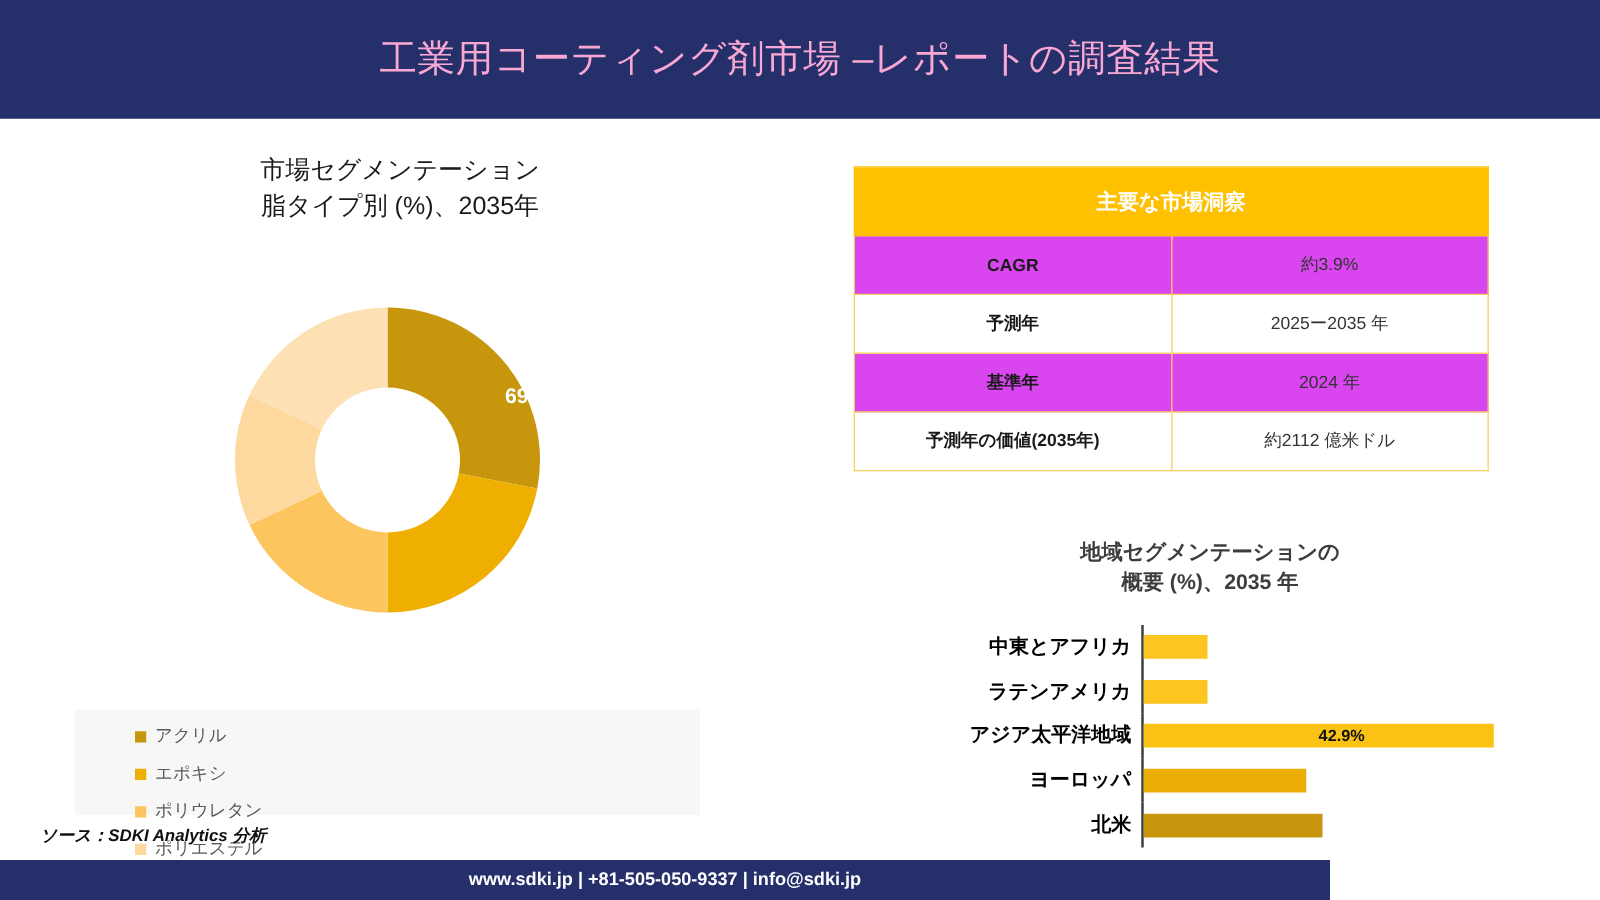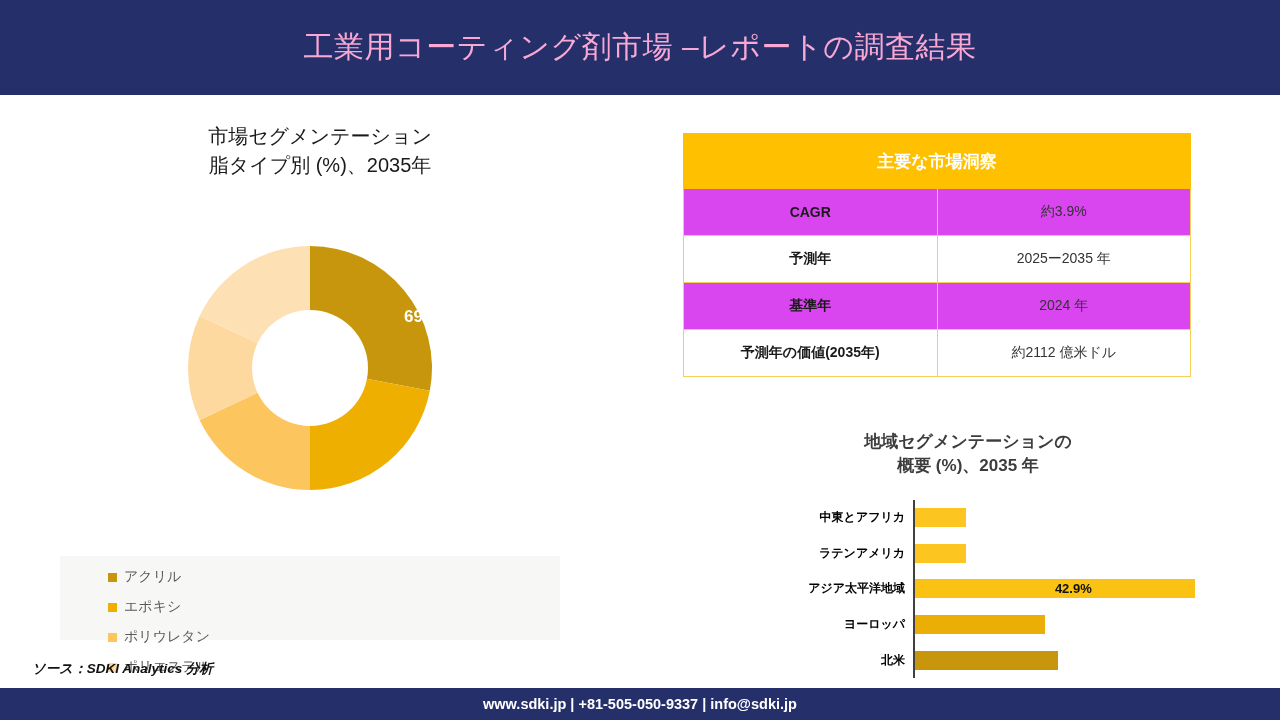--- a/index.html
+++ b/index.html
@@ -27,21 +27,21 @@
   }
   .donut-wrap{
     position:absolute;left:188px;top:246px;width:244px;height:244px;
   }
   .donut-wrap svg{display:block;overflow:visible;}
   .donut-pct{
     position:absolute;left:404px;top:307px;
     color:#ffffff;font-size:17px;font-weight:bold;
   }
   .legend{
-    position:absolute;left:60px;top:556px;width:500px;height:84px;
+    position:absolute;left:60px;top:568px;width:500px;height:84px;
     background:#f7f7f5;
     padding:6px 0 0 0;box-sizing:border-box;
   }
   .legend-grid{
     display:flex;flex-wrap:wrap;align-content:flex-start;
     padding-left:48px;
   }
   .legend-item{
     width:228px;display:flex;align-items:center;height:30px;
     font-size:14px;color:#595959;
@@ -80,35 +80,35 @@
     line-height:1.42;
   }
   .bar-chart{
     position:absolute;left:735px;top:500px;width:480px;height:178px;
   }
   .bar-row{
     display:flex;align-items:center;height:35.6px;
   }
   .bar-label{
     width:178px;text-align:right;padding-right:8px;
-    font-size:12px;font-weight:bold;color:#000000;
+    font-size:16px;font-weight:bold;color:#000000;
     white-space:nowrap;box-sizing:border-box;
   }
   .bar-track{
     flex:1;position:relative;height:100%;
     border-left:2.5px solid #404040;
     display:flex;align-items:center;
   }
   .bar-fill{height:19px;}
   .bar-value{
     position:absolute;font-size:13px;font-weight:bold;color:#111;
   }
   
   .footer{
-    position:absolute;left:0;top:688px;width:1280px;height:32px;
+    position:absolute;left:0;top:688px;width:1064px;height:32px;
     background:#25306b;display:flex;align-items:center;justify-content:center;
   }
   .footer-text{
     color:#ffffff;font-size:14.5px;font-weight:bold;
   }
 </style>
 </head>
 <body>
 
 <div class="header">

